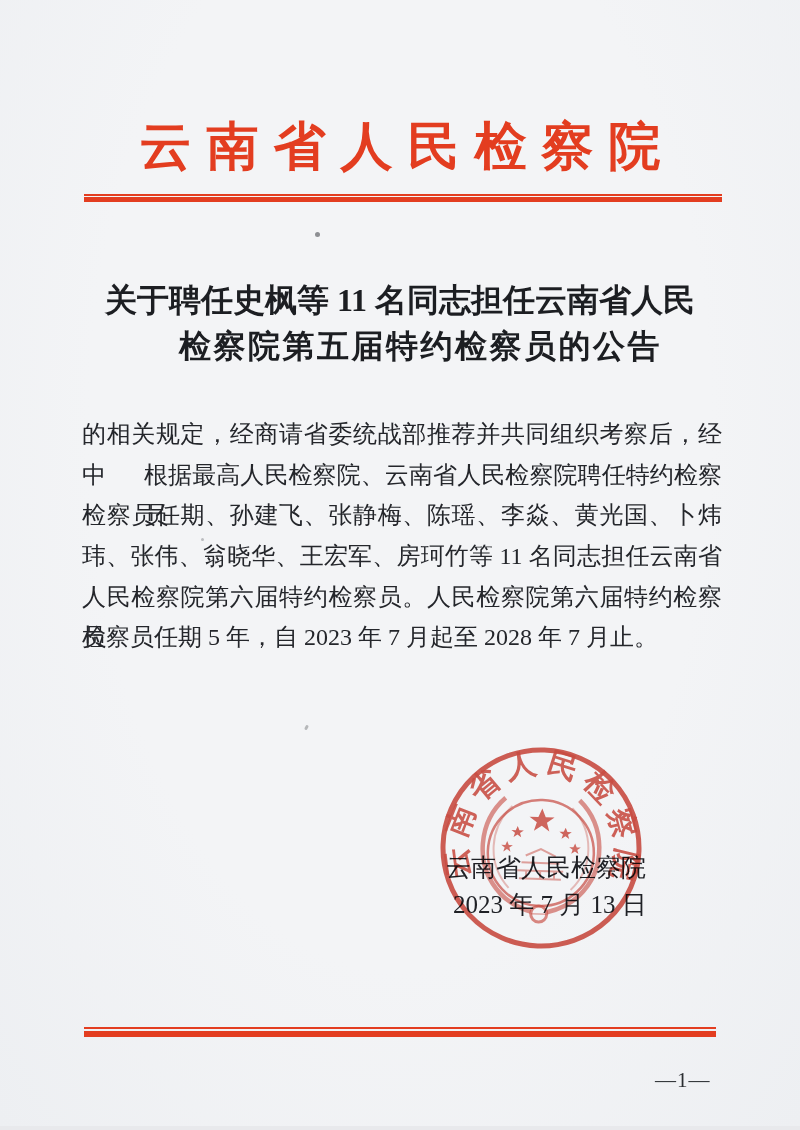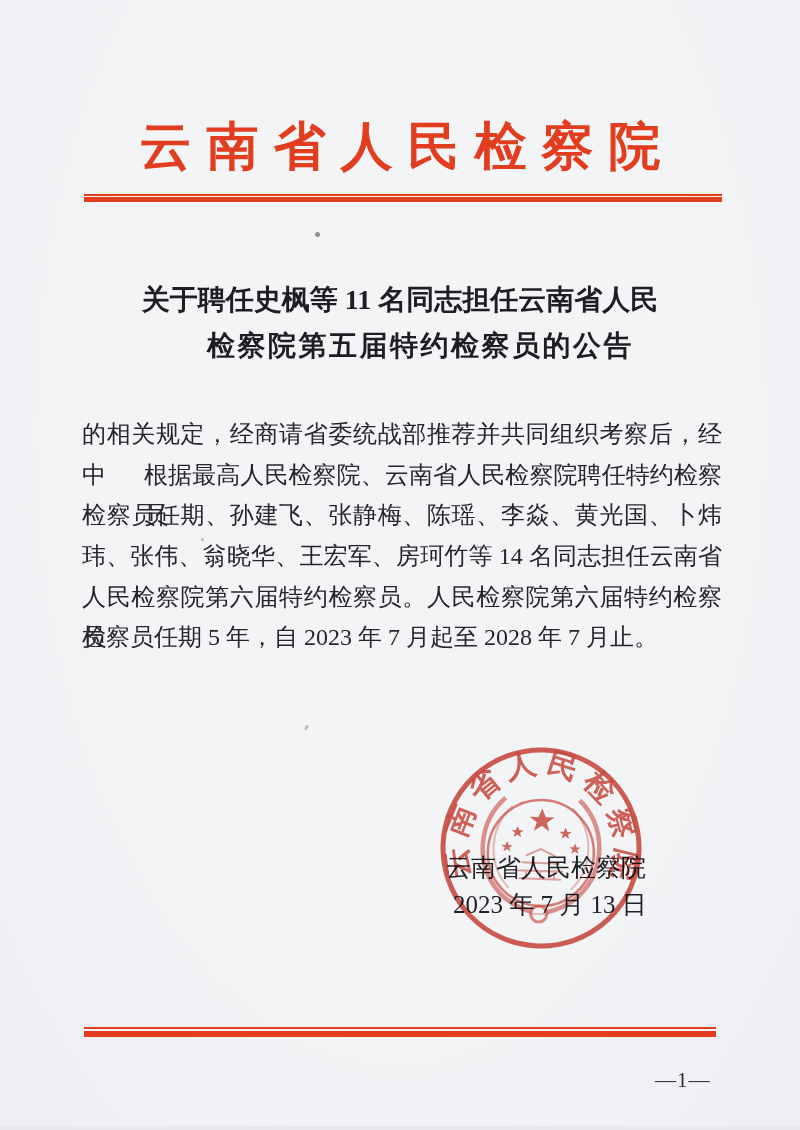--- a/index.html
+++ b/index.html
@@ -23,21 +23,21 @@
   .rule{
     position:absolute;height:1px;box-sizing:content-box;
     border-top:2px solid var(--accent-red,#e33d20);
     border-bottom:5px solid var(--accent-red,#e33d20);
   }
   .rule-top{left:84px;top:194px;width:638px;}
   .rule-bottom{left:84px;top:1027px;width:632px;height:2px;border-bottom-width:6px;}
   
   .doc-title{
     position:absolute;left:0;top:277px;width:100%;
-    text-align:center;font-weight:700;font-size:28px;line-height:46px;
+    text-align:center;font-weight:700;font-size:32px;line-height:46px;
     color:#1c1e22;
   }
   .doc-title .t2{letter-spacing:2.5px;margin-left:41px;}
   
   .body{
     position:absolute;left:82px;top:414px;width:640px;
     font-size:24px;line-height:40.7px;color:var(--ink,#24262b);
   }
   .bl{height:40.7px;white-space:nowrap;}
   .bl.jl{white-space:normal;text-align:justify;text-align-last:justify;}
@@ -92,21 +92,21 @@
 
   <div class="doc-title">
     <div class="t1">关于聘任史枫等 11 名同志担任云南省人民</div>
     <div class="t2">检察院第五届特约检察员的公告</div>
   </div>
 
   <div class="body">
     <div class="bl jl">的相关规定，经商请省委统战部推荐并共同组织考察后，经中</div>
     <div class="bl jl indent">根据最高人民检察院、云南省人民检察院聘任特约检察员</div>
     <div class="bl jl">检察员任期、孙建飞、张静梅、陈瑶、李焱、黄光国、卜炜</div>
-    <div class="bl jl">玮、张伟、翁晓华、王宏军、房珂竹等 14 名同志担任云南省</div>
+    <div class="bl jl">玮、张伟、翁晓华、王宏军、房珂竹等 11 名同志担任云南省</div>
     <div class="bl jl">人民检察院第六届特约检察员。人民检察院第六届特约检察员</div>
     <div class="bl">检察员任期 5 年，自 2023 年 7 月起至 2028 年 7 月止。</div>
   </div>
 
   <div class="sig-org">云南省人民检察院</div>
   <div class="sig-date">2023 年 7 月 13 日</div>
 
   <svg class="seal" viewBox="0 0 222 222" aria-hidden="true">
     <defs>
       <path id="starp" d="M0,-10 L2.94,-3.09 10,-3.09 4.05,1.18 6.18,8.09 0,3.82 -6.18,8.09 -4.05,1.18 -10,-3.09 -2.94,-3.09 Z"></path>

